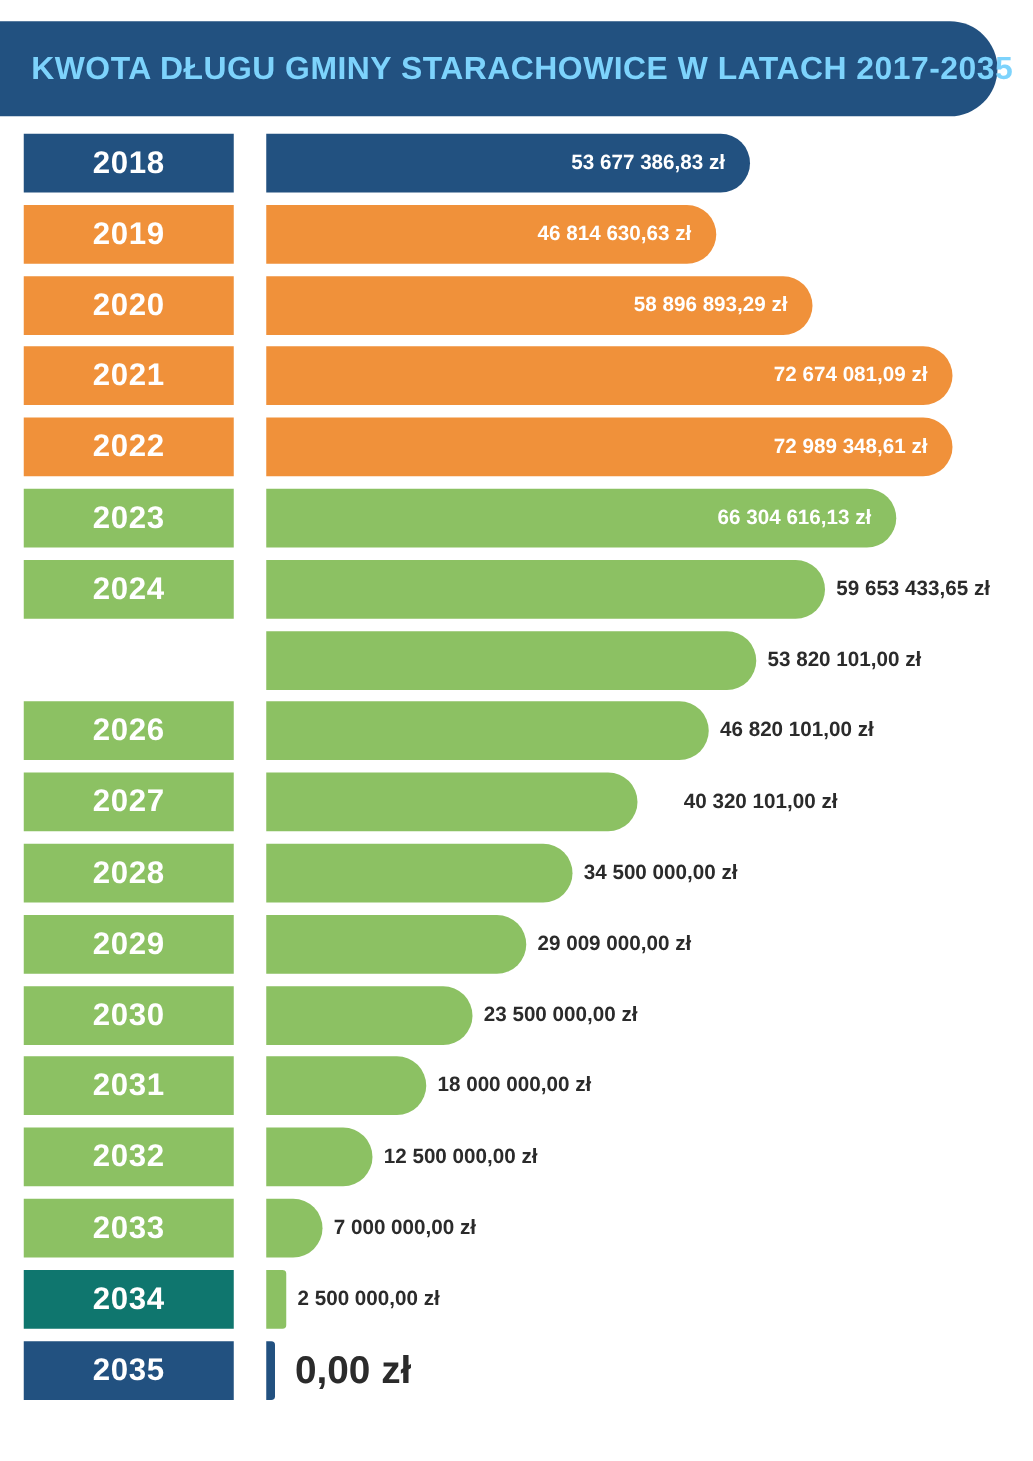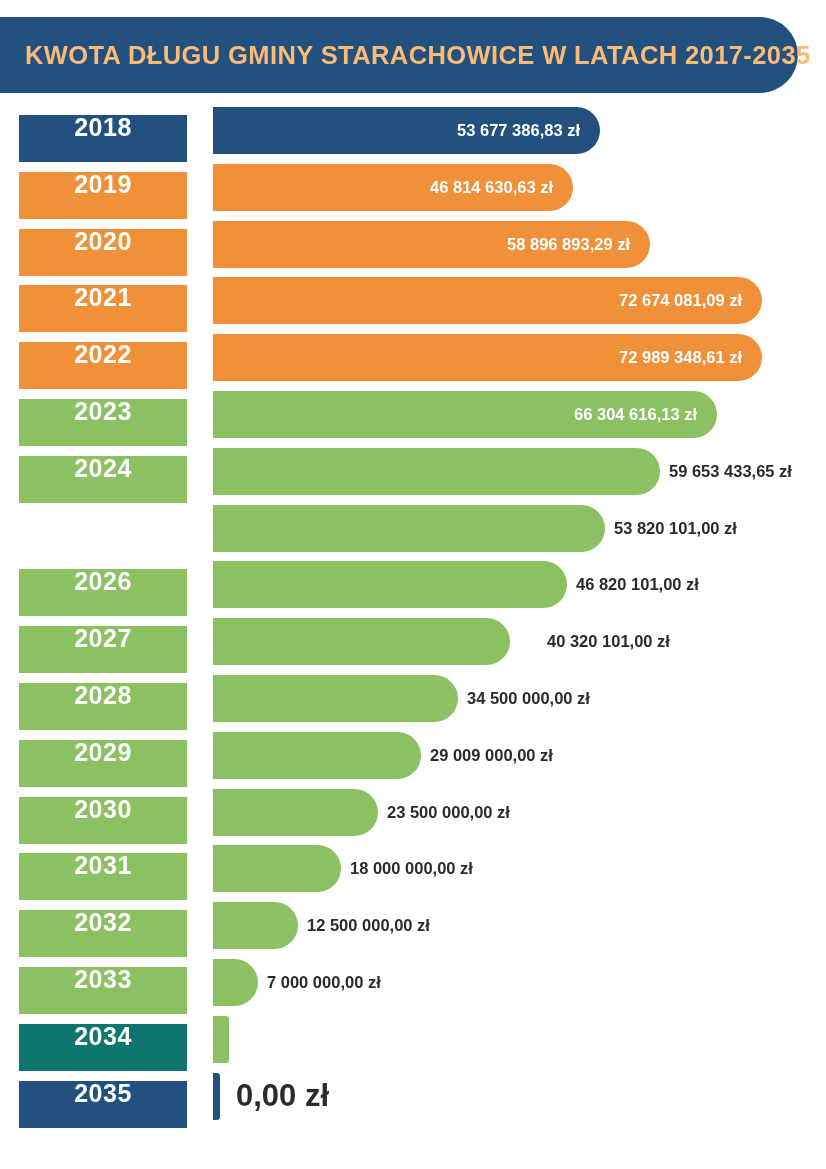--- a/index.html
+++ b/index.html
@@ -28,21 +28,21 @@
     left: 0;
     top: 17px;
     width: 798px;
     height: 76px;
     background: #225180;
     border-radius: 0 38px 38px 0;
     display: flex;
     align-items: center;
   }
   .header-title {
-    color: #fdba74;
+    color: #7dd3fc;
     font-size: 25.5px;
     font-weight: bold;
     letter-spacing: 0.4px;
     padding-left: 25px;
     white-space: nowrap;
     font-family: "Liberation Sans", sans-serif;
   }
 
   
   .rows {
@@ -51,25 +51,25 @@
     top: 107px;
     width: 826px;
   }
   .row {
     position: relative;
     height: 56.8px;
   }
   .year-box {
     position: absolute;
     left: 19px;
-    top: 8px;
+    top: 0;
     width: 168px;
     height: 47px;
     display: flex;
-    align-items: flex-start;
+    align-items: center;
     justify-content: center;
   }
   .year-label {
     color: #ffffff;
     font-size: 25px;
     font-weight: bold;
     letter-spacing: 0.5px;
     line-height: 1;
     font-family: "Liberation Sans", sans-serif;
   }
@@ -266,20 +266,21 @@
           <div class="bar" style="width: 45px; background: rgb(140, 193, 99);"></div>
           <div class="bar-value-outside" style="left: 54px;">7 000 000,00 zł</div>
         </div>
       </div>
       <div class="row">
         <div class="year-box" style="background: #0f766e;">
           <span class="year-label">2034</span>
         </div>
         <div class="bar-track">
           <div class="bar" style="width: 16px; background: rgb(140, 193, 99); border-radius: 0px 3px 3px 0px;"></div>
+          <div class="bar-value-outside" style="left: 25px;">2 500 000,00 zł</div>
         </div>
       </div>
       <div class="row">
         <div class="year-box" style="background: rgb(34, 81, 128);">
           <span class="year-label">2035</span>
         </div>
         <div class="bar-track">
           <div class="bar" style="width: 7px; background: rgb(34, 81, 128); border-radius: 0px 3px 3px 0px;"></div>
           <div class="bar-value-outside big" style="left: 23px;">0,00 zł</div>
         </div>

